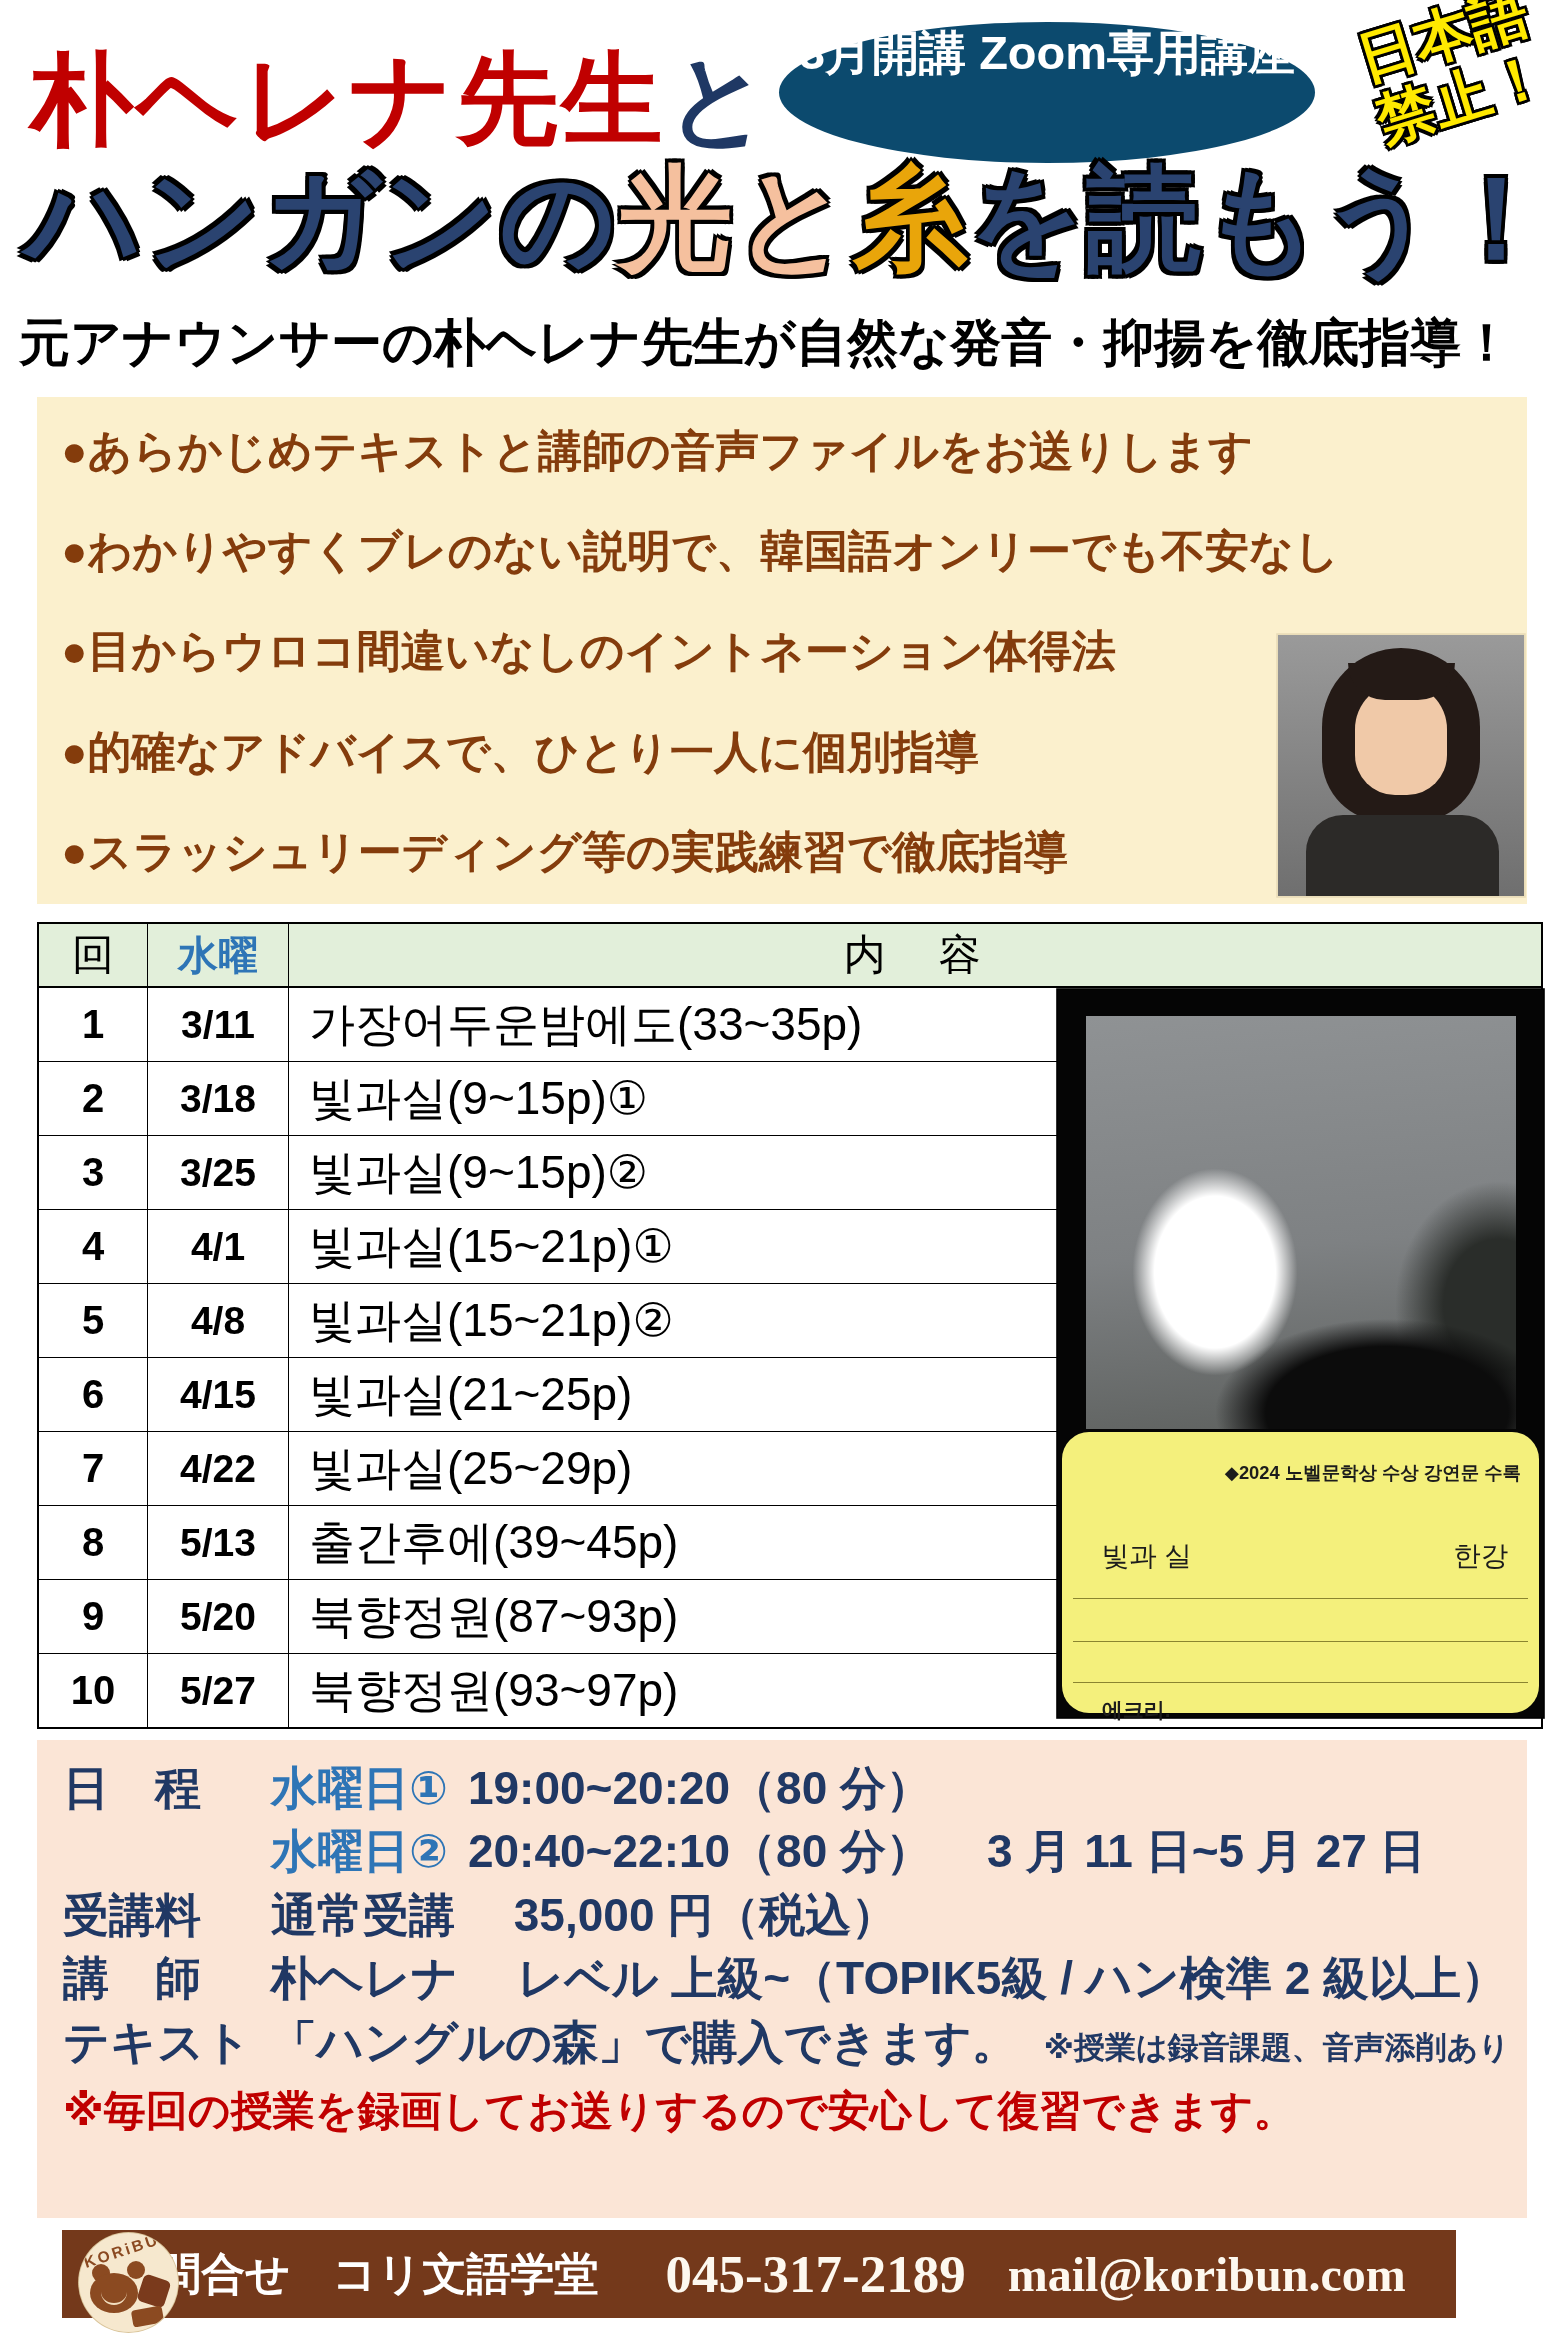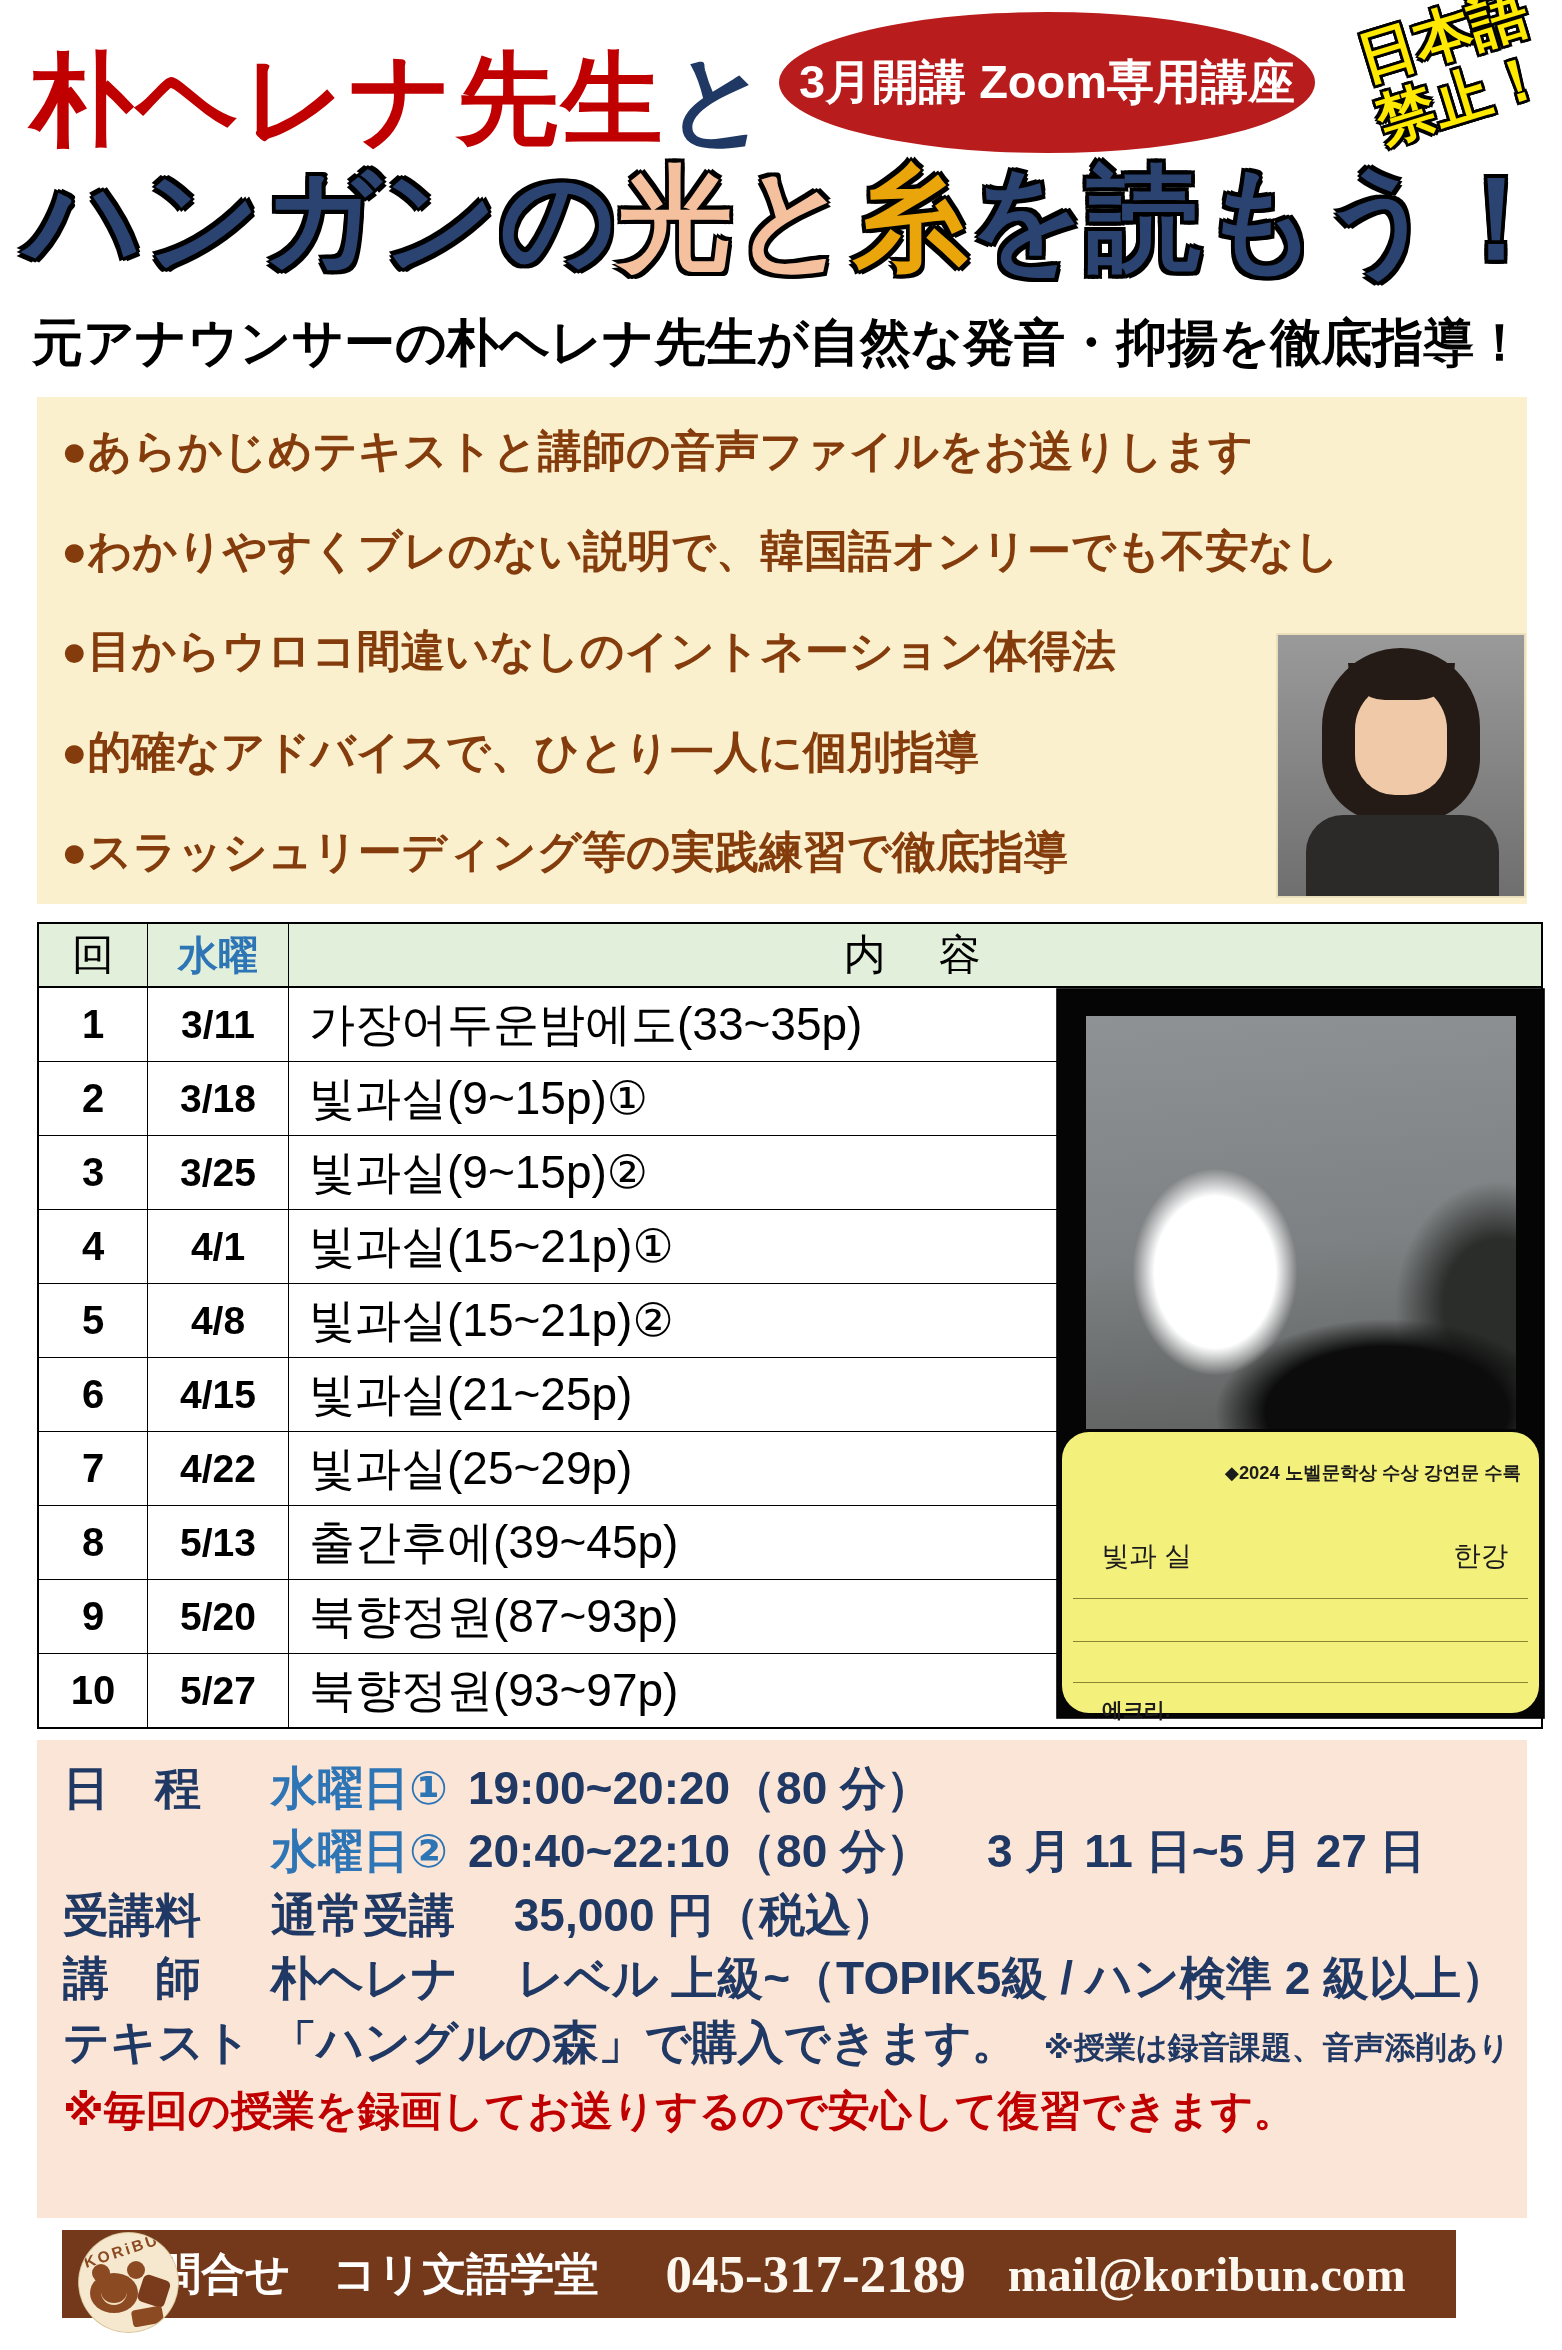--- a/index.html
+++ b/index.html
@@ -5,39 +5,39 @@
   html,body{margin:0;padding:0;background:#ffffff;}
   .page{position:relative;width:1563px;height:2351px;background:#ffffff;overflow:hidden;
         font-family:"Liberation Sans","DejaVu Sans",sans-serif;padding-left:32px;}
 
   
   .title1{position:absolute;left:31px;top:33px;font-size:101px;font-weight:bold;
           letter-spacing:3.7px;white-space:nowrap;}
   .title1 .t-red{color:#C00000;}
   .title1 .t-navy{color:#1F3864;}
 
-  .badge{position:absolute;left:779px;top:12px;width:536px;height:141px;background:#b91c1c;
-         border-radius:50%;display:flex;align-items:center;justify-content:center;}
+  .badge{position:absolute;left:779px;top:22px;width:536px;height:141px;background:#0c4a6e;
+         border-radius:50%;display:flex;justify-content:center;}
   .badge span{color:#ffffff;font-size:47px;font-weight:bold;white-space:nowrap;}
 
   .stamp{position:absolute;left:1333px;top:1.8px;width:239px;transform:rotate(-17deg);
          transform-origin:center;text-align:center;font-weight:bold;font-size:58px;line-height:1.12;
          color:#FFE900;white-space:nowrap;
          text-shadow:-2.8px -2.8px 0 #000,2.8px -2.8px 0 #000,-2.8px 2.8px 0 #000,2.8px 2.8px 0 #000,
                      0 -2.8px 0 #000,0 2.8px 0 #000,-2.8px 0 0 #000,2.8px 0 0 #000;}
 
   .title2{position:absolute;left:26px;top:143px;font-size:114px;font-weight:bold;white-space:nowrap;
           letter-spacing:1.8px;}
   .outline{text-shadow:-3.7px -3.7px 0 #000,3.7px -3.7px 0 #000,-3.7px 3.7px 0 #000,3.7px 3.7px 0 #000,
                       0 -3.7px 0 #000,0 3.7px 0 #000,-3.7px 0 0 #000,3.7px 0 0 #000;}
   .t2-navy{color:#2A4370;}
   .t2-peach{color:#F5C09E;}
   .t2-gold{color:#E9A50A;}
 
-  .subtitle{position:absolute;left:32px;top:309px;font-size:51px;font-weight:bold;color:#000;
+  .subtitle{position:absolute;left:19px;top:309px;font-size:51px;font-weight:bold;color:#000;
             white-space:nowrap;}
 
   
   .feature-box{position:absolute;left:37px;top:397px;width:1490px;height:507px;background:#FBF0CD;}
   .feature-list{padding:31px 0 0 24px;display:flex;flex-direction:column;gap:54px;}
   .bullet-item{font-size:44px;font-weight:bold;color:#843C0C;line-height:1.05;white-space:nowrap;}
 
   .teacher-photo{position:absolute;left:1278px;top:635px;width:246px;height:261px;
                  background:linear-gradient(#9a9a9a,#6f6f6f);overflow:hidden;box-shadow:0 0 0 1.8px #e9ddb9;}
   .teacher-photo .hair{position:absolute;left:44px;top:13px;width:158px;height:174px;background:#241a16;

